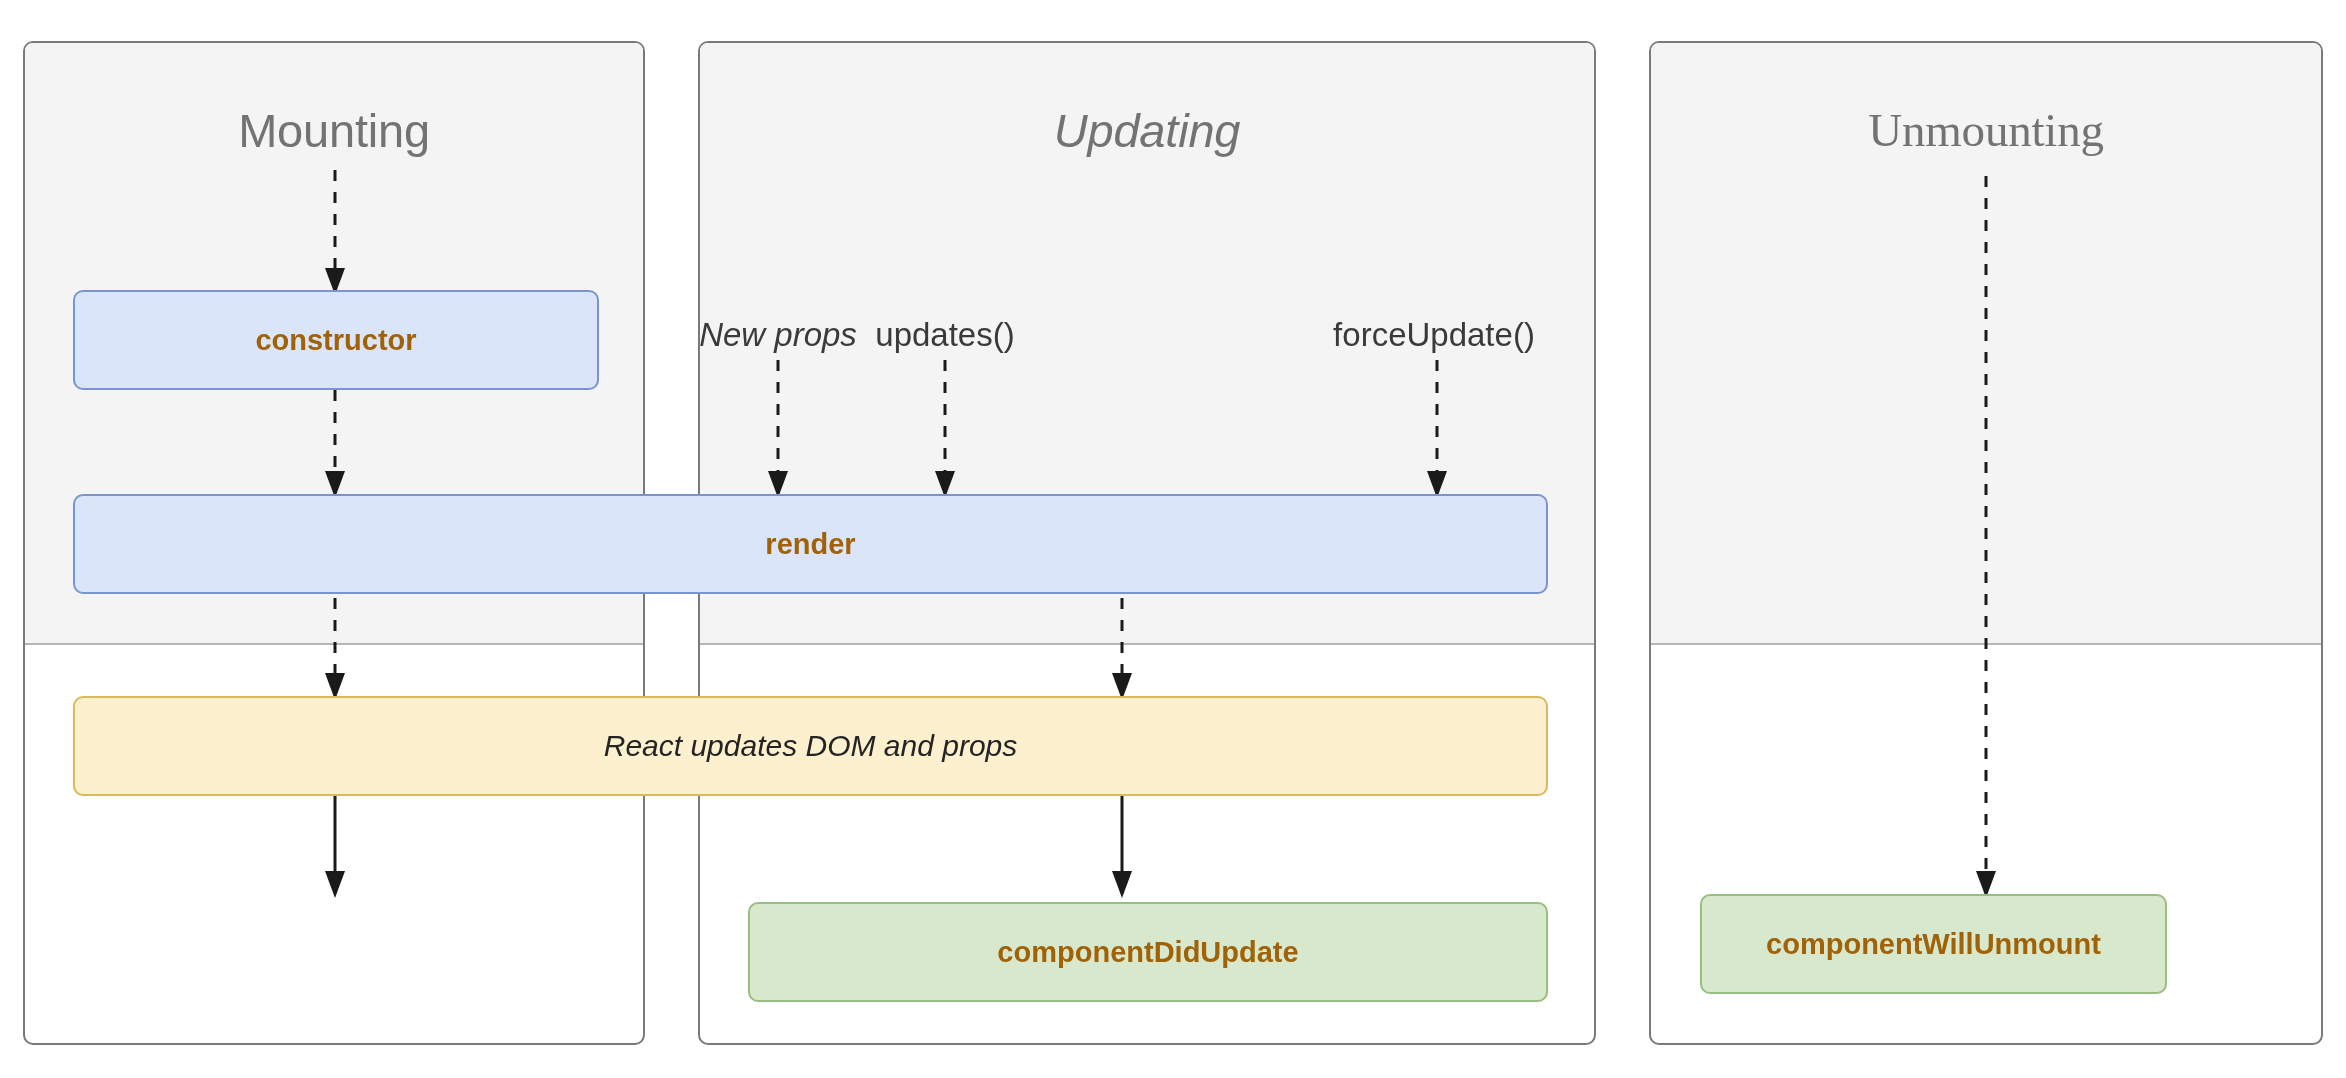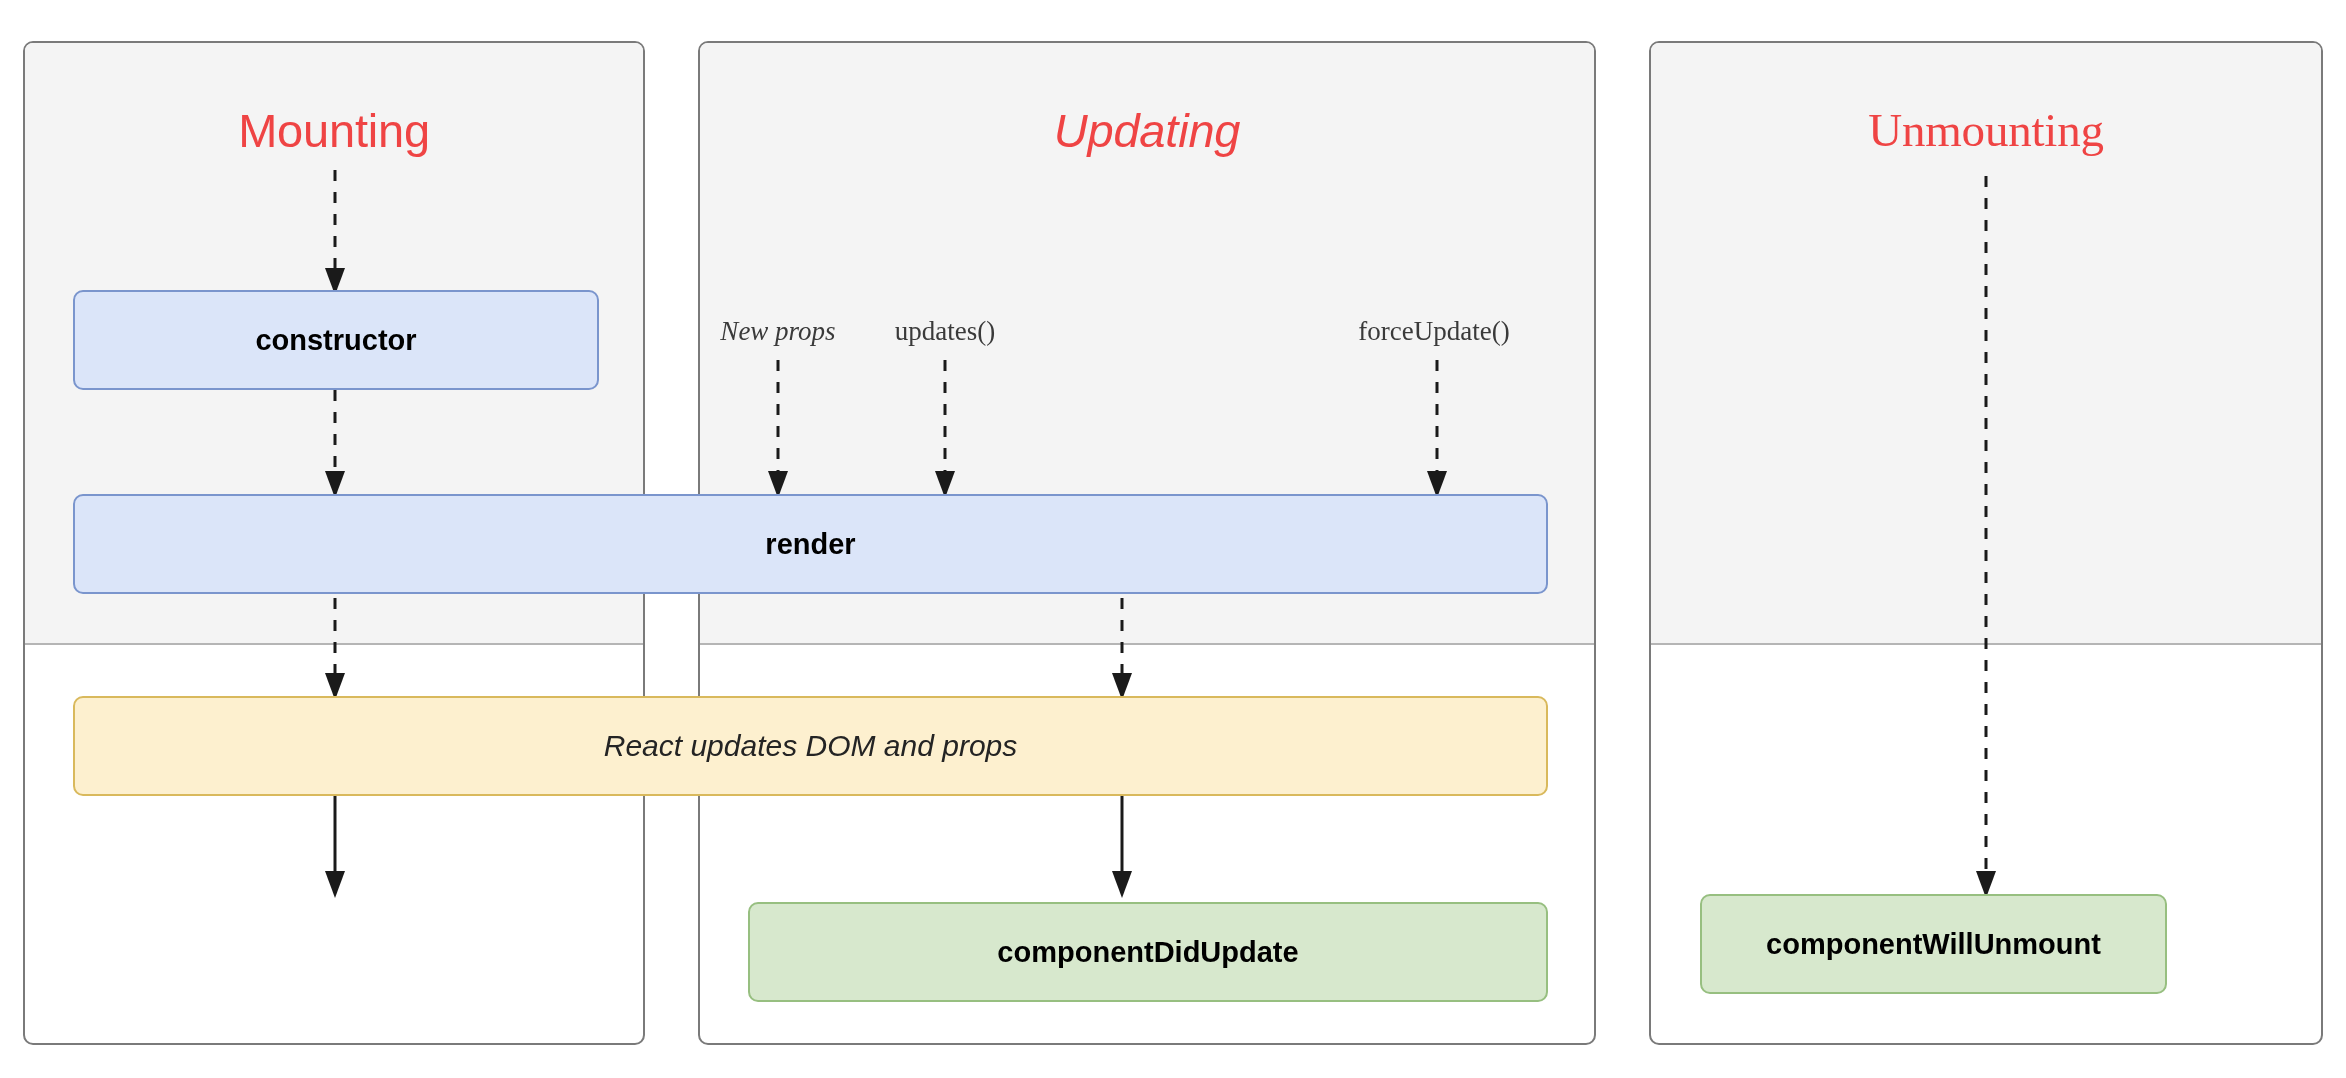--- a/index.html
+++ b/index.html
@@ -36,36 +36,36 @@
     border-bottom: 2px solid #b5b5b5;
     box-sizing: border-box;
   }
   .phase-title {
     position: absolute;
     left: 0;
     right: 0;
     text-align: center;
     font-size: 47px;
     font-weight: 400;
-    color: #ef4444;
+    color: #737373;
     letter-spacing: -0.2px;
     white-space: nowrap;
   }
 
   
   .node {
     position: absolute;
     box-sizing: border-box;
     border-radius: 10px;
     display: flex;
     align-items: center;
     justify-content: center;
     font-size: 29px;
     font-weight: bold;
-    color: #000000;
+    color: #a16207;
     text-align: center;
     white-space: nowrap;
     z-index: 6;
   }
   .node.blue {
     background: #dbe5f9;
     border: 2px solid #7a95cd;
   }
   .node.green {
     background: #d7e8cd;
@@ -76,27 +76,26 @@
     border: 2px solid #d9b95c;
     font-weight: normal;
     font-style: italic;
     font-size: 30px;
     color: #242424;
   }
 
   
   .trigger-label {
     position: absolute;
-    font-size: 27px;
+    font-size: 33px;
     color: #3a3a3a;
     text-align: left;
     white-space: nowrap;
     transform: translateX(-50%);
     z-index: 6;
-    font-family: Liberation Serif, serif;
   }
   .trigger-label.italic { font-style: italic; }
 
   
   .conn {
     position: absolute;
     z-index: 4;
     overflow: visible;
   }
   .conn line {

